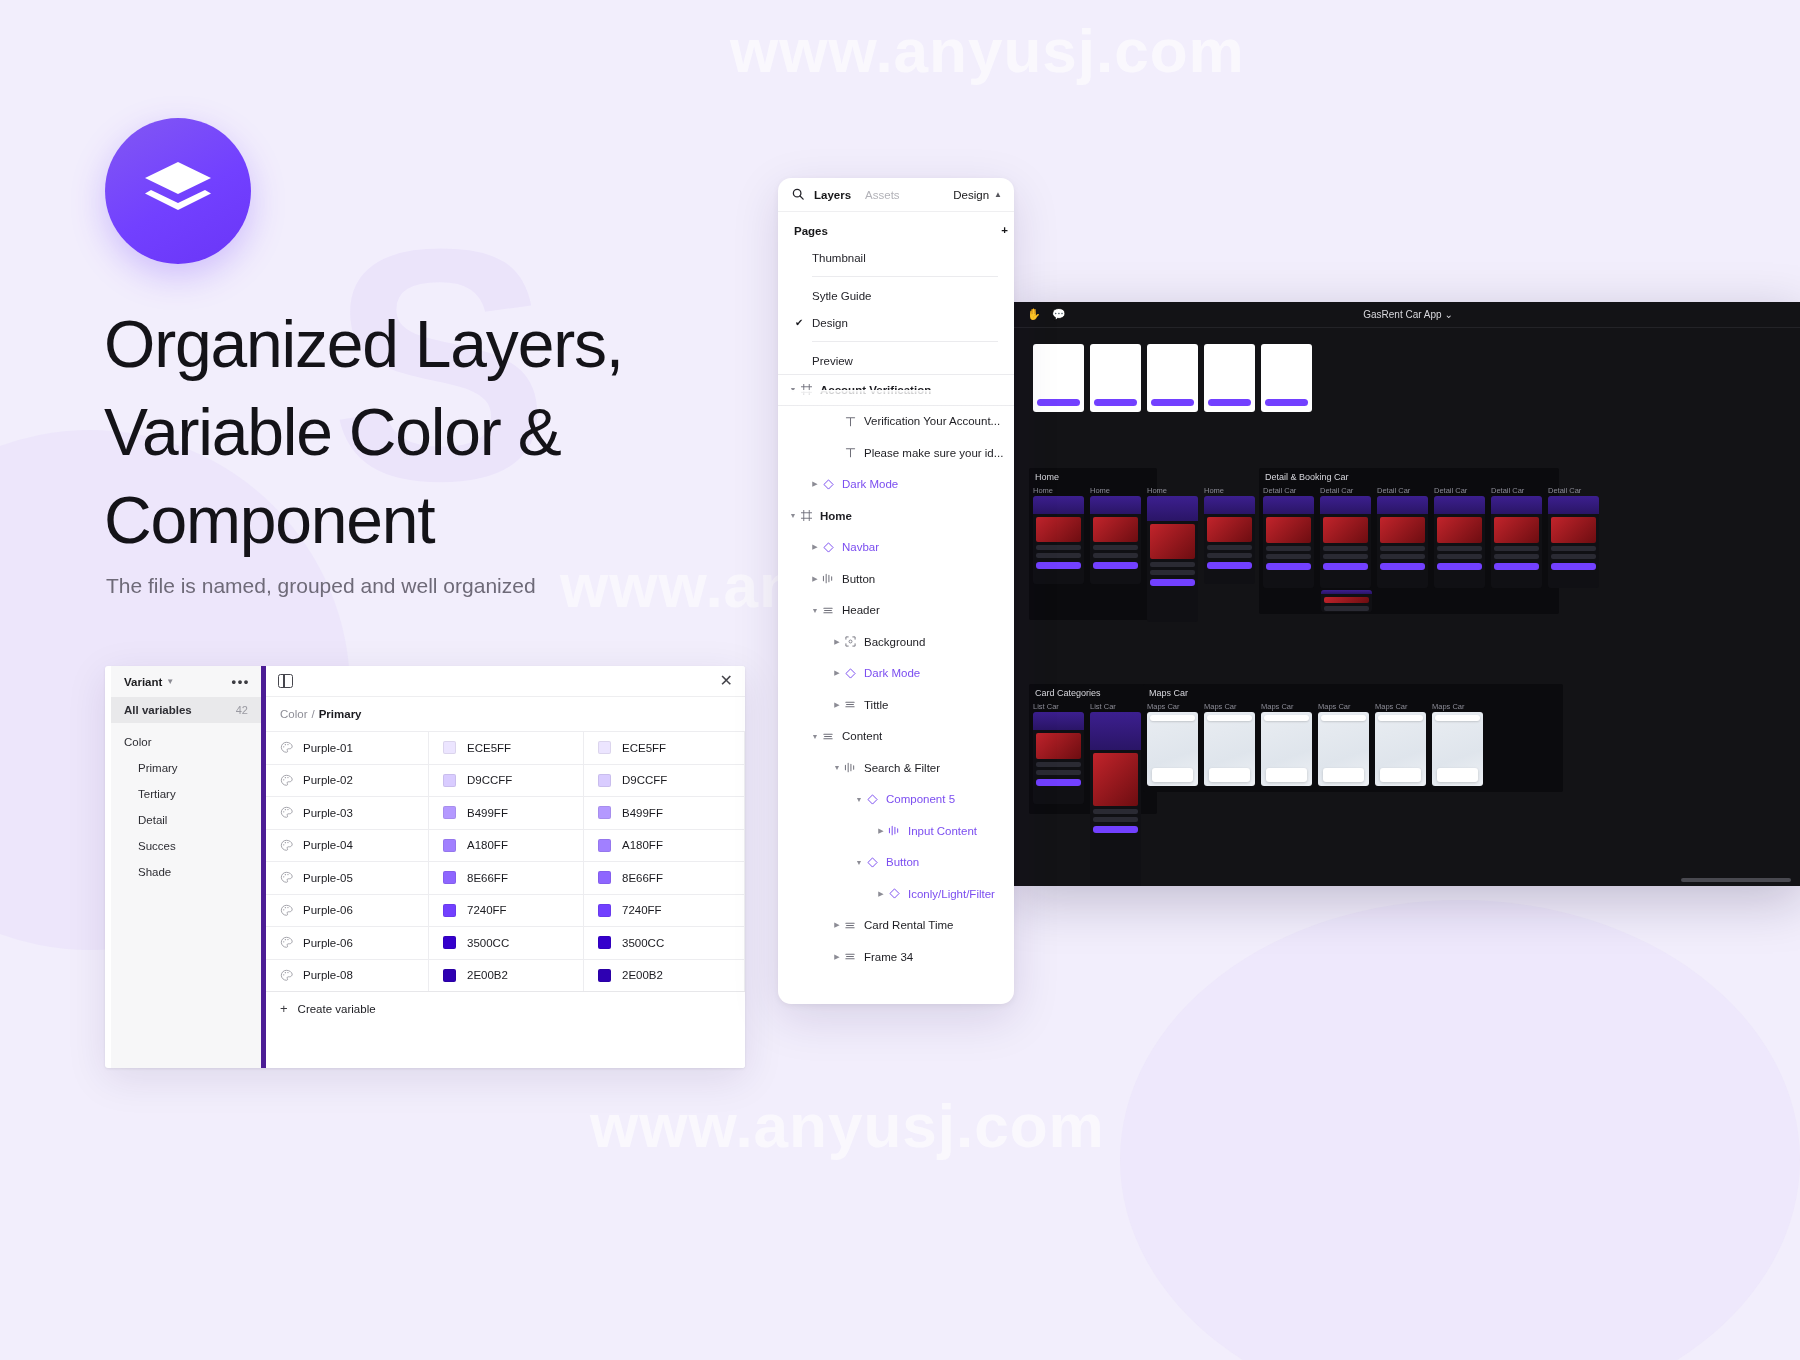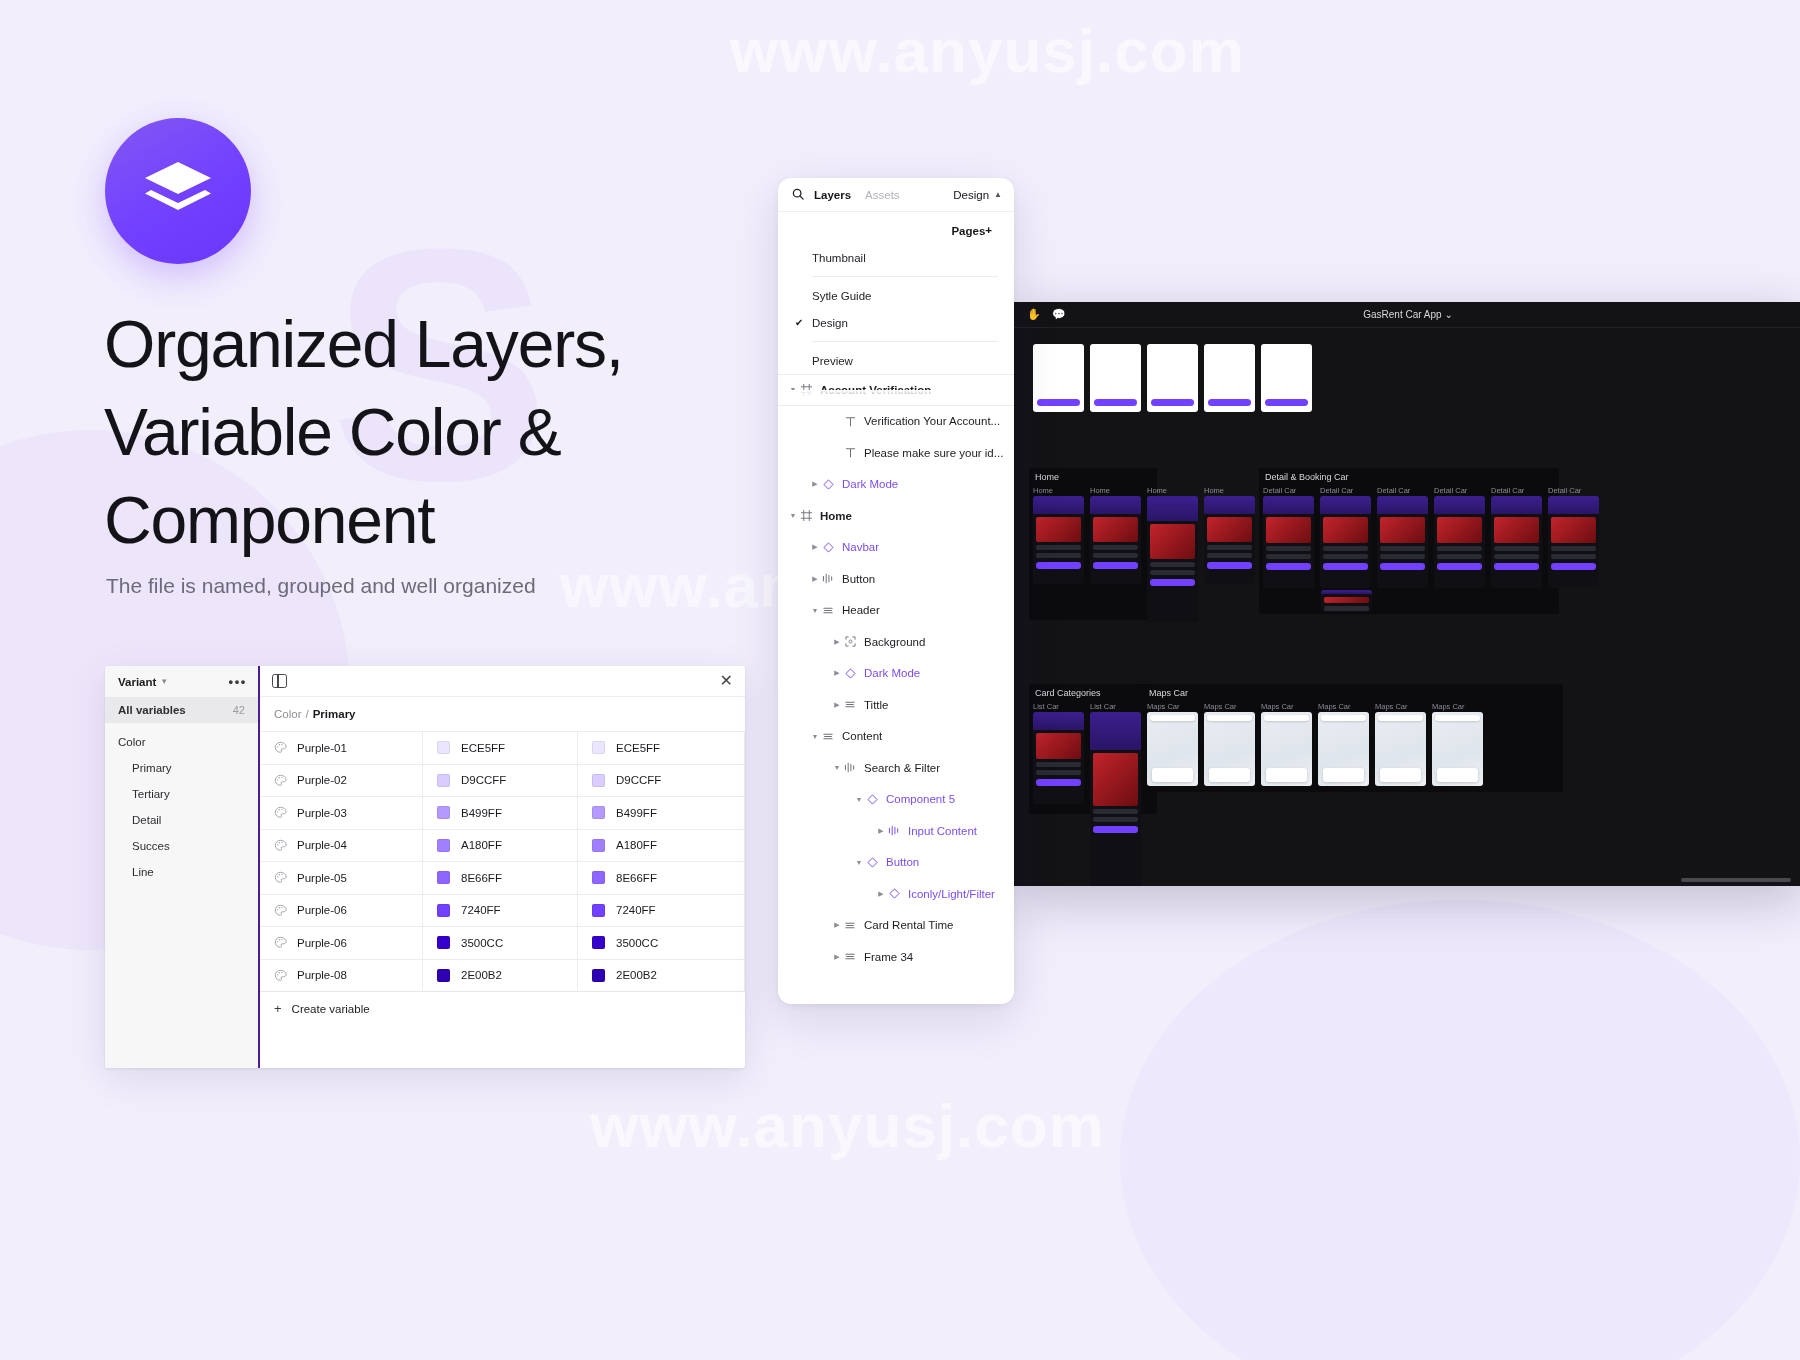--- a/index.html
+++ b/index.html
@@ -46,21 +46,21 @@
 
   
   .vars-panel {
     position: absolute; left: 105px; top: 666px;
     width: 640px; height: 402px;
     background: #ffffff;
     border-radius: 3px;
     box-shadow: 0 10px 40px rgba(36,20,80,.10), 0 1px 3px rgba(0,0,0,.08);
     display: flex; overflow: hidden;
   }
-  .vars-left { width: 155px; background: #f7f7f8; border-right: 2px solid #4c1d95; }
+  .vars-left { width: 155px; background: #f7f7f8; border-right: 5px solid #4c1d95; margin-left: 6px; }
   .vars-left-head {
     height: 31px; display: flex; align-items: center; justify-content: space-between;
     padding: 0 11px 0 13px; font-size: 11.5px; font-weight: 700; color: #1d1d20;
   }
   .chev-sm { font-size: 8px; color: #8a8a92; margin-left: 4px; }
   .dots { letter-spacing: 1.6px; color: #3c3c42; font-size: 13px; }
   .vars-left-row {
     height: 26px; display: flex; align-items: center; justify-content: space-between;
     padding: 0 13px; font-size: 11.5px; color: #2d2d33;
   }
@@ -105,21 +105,21 @@
     background: #ffffff; border-radius: 13px;
     box-shadow: 0 14px 48px rgba(35,18,82,.13), 0 2px 6px rgba(0,0,0,.06);
     overflow: hidden; z-index: 5;
   }
   .fig-tabs { height: 34px; display: flex; align-items: center; padding: 0 12px 0 14px; border-bottom: 1px solid #efeff1; }
   .fig-tabs .srch { margin-right: 10px; }
   .fig-tabs .tab { font-size: 11.5px; color: #b2b2b8; margin-right: 14px; }
   .fig-tabs .tab.act { color: #171719; font-weight: 700; }
   .fig-tabs .right { margin-left: auto; display: flex; align-items: center; font-size: 11.5px; color: #171719; }
 
-  .pages-head { padding: 13px 22px 7px 16px; display: flex; align-items: center; justify-content: flex-end; }
+  .pages-head { padding: 13px 6px 7px 16px; display: flex; align-items: center; justify-content: space-between; }
   .pages-head span { font-size: 11.5px; font-weight: 700; color: #171719; }
   .pg-plus { font-size: 15px; color: #3a3a40; line-height: 1; }
   .pg-row { height: 27px; display: flex; align-items: center; padding-left: 34px; font-size: 11.5px; color: #24242a; position: relative; }
   .pg-row .chk { position: absolute; left: 17px; font-size: 10px; color: #1b1b20; }
   .pg-divider { height: 1px; background: #ebebee; margin: 5px 16px 5px 34px; }
 
   .layer-row { height: 31.5px; display: flex; align-items: center; font-size: 11.5px; color: #1d1d22; position: relative; }
   .layer-row.bold { font-weight: 700; }
   .layer-row.comp { color: #7b4df0; }
   .layer-row.head { border-top: 1px solid #ebebee; border-bottom: 1px solid #ebebee; }
@@ -197,21 +197,21 @@
           <div class="vars-left-row child">
             <span>Tertiary</span>
           </div>
           <div class="vars-left-row child">
             <span>Detail</span>
           </div>
           <div class="vars-left-row child">
             <span>Succes</span>
           </div>
           <div class="vars-left-row child">
-            <span>Line</span>
+            <span>Shade</span>
           </div>
         </div>
     </div>
 
     <div class="vars-right">
       <div class="vars-toolbar">
         <span class="panel-icon"></span>
         <span class="close-x">✕</span>
       </div>
       <div class="grp-row">

